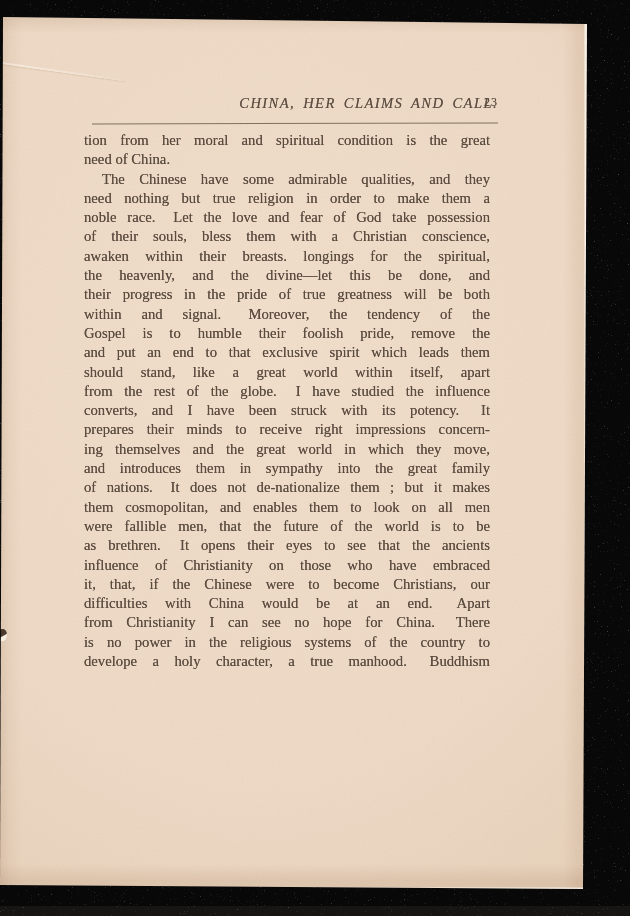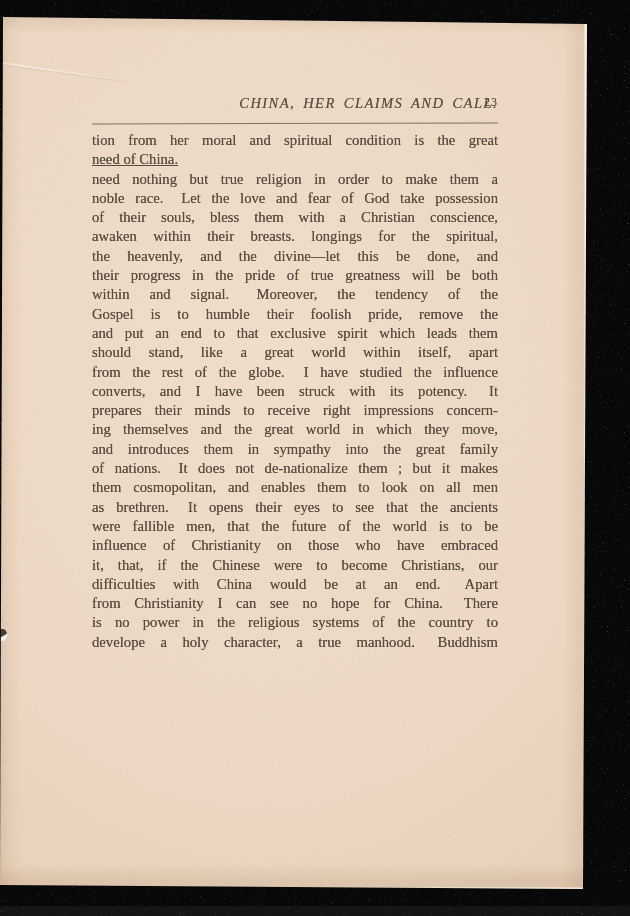--- a/index.html
+++ b/index.html
@@ -60,30 +60,30 @@
   }
   .running-header .pagenum{
     position:absolute;right:0;top:0;font-size:12px;letter-spacing:1px;
     text-shadow:0 0 0.5px rgba(92,77,65,0.7);
   }
   .header-rule{
     position:absolute;left:92px;top:106px;width:406px;height:1.2px;z-index:4;
     background:var(--rule);opacity:0.85;transform:rotate(-0.15deg);
   }
   .body-text{
-    position:absolute;left:92px;top:114px;width:406px;z-index:4;
+    position:absolute;left:84px;top:114px;width:406px;z-index:4;
     font-size:14.7px;line-height:19.3px;color:var(--ink);
     text-shadow:0 0 0.5px rgba(90,76,64,0.8);
   }
   .line{
     height:19.3px;
     text-align:justify;
     text-align-last:justify;
   }
-  .line.short{text-align:left;text-align-last:left;text-decoration:underline;}
+  .line.short{text-align:left;text-align-last:left;}
   .line.indent{text-indent:18px;}
 </style>
 </head>
 <body>
 
 <svg class="noise-layer" width="630" height="916" viewBox="0 0 630 916" preserveAspectRatio="none" aria-hidden="true">
   <defs>
     <filter id="speck" x="0" y="0" width="100%" height="100%">
       <feTurbulence type="fractalNoise" baseFrequency="0.7" numOctaves="2" seed="8" stitchTiles="stitch"></feTurbulence>
       <feColorMatrix type="saturate" values="0"></feColorMatrix>
@@ -114,39 +114,40 @@
   <div class="running-header">
     <span class="title">CHINA, HER CLAIMS AND CALL.</span>
     <span class="pagenum">23</span>
   </div>
 
   <div class="header-rule"></div>
 
   <div class="body-text">
       <div class="line">tion from her moral and spiritual condition is the great</div>
       <div class="line short">need of China.</div>
+      <div class="line indent">The Chinese have some admirable qualities, and they</div>
       <div class="line">need nothing but true religion in order to make them a</div>
       <div class="line">noble race.  Let the love and fear of God take possession</div>
       <div class="line">of their souls, bless them with a Christian conscience,</div>
       <div class="line">awaken within their breasts. longings for the spiritual,</div>
       <div class="line">the heavenly, and the divine—let this be done, and</div>
       <div class="line">their progress in the pride of true greatness will be both</div>
       <div class="line">within and signal.  Moreover, the tendency of the</div>
       <div class="line">Gospel is to humble their foolish pride, remove the</div>
       <div class="line">and put an end to that exclusive spirit which leads them</div>
       <div class="line">should stand, like a great world within itself, apart</div>
       <div class="line">from the rest of the globe.  I have studied the influence</div>
       <div class="line">converts, and I have been struck with its potency.  It</div>
       <div class="line">prepares their minds to receive right impressions concern-</div>
       <div class="line">ing themselves and the great world in which they move,</div>
       <div class="line">and introduces them in sympathy into the great family</div>
       <div class="line">of nations.  It does not de-nationalize them ; but it makes</div>
       <div class="line">them cosmopolitan, and enables them to look on all men</div>
+      <div class="line">were fallible men, that the future of the world is to be</div>
       <div class="line">as brethren.  It opens their eyes to see that the ancients</div>
-      <div class="line">were fallible men, that the future of the world is to be</div>
       <div class="line">influence of Christianity on those who have embraced</div>
       <div class="line">it, that, if the Chinese were to become Christians, our</div>
       <div class="line">difficulties with China would be at an end.  Apart</div>
       <div class="line">from Christianity I can see no hope for China.  There</div>
       <div class="line">is no power in the religious systems of the country to</div>
       <div class="line">develope a holy character, a true manhood.  Buddhism</div>
     </div>
 
   <div class="page-shading"></div>
 </div>

